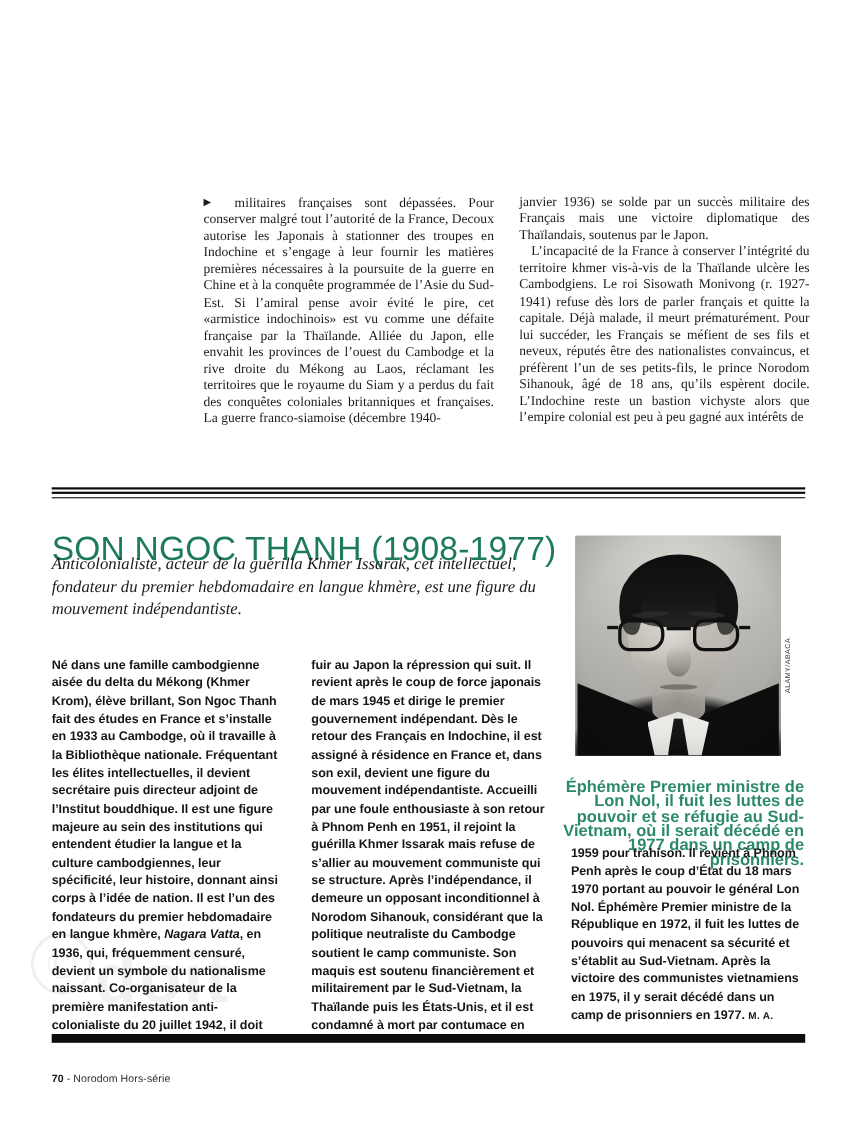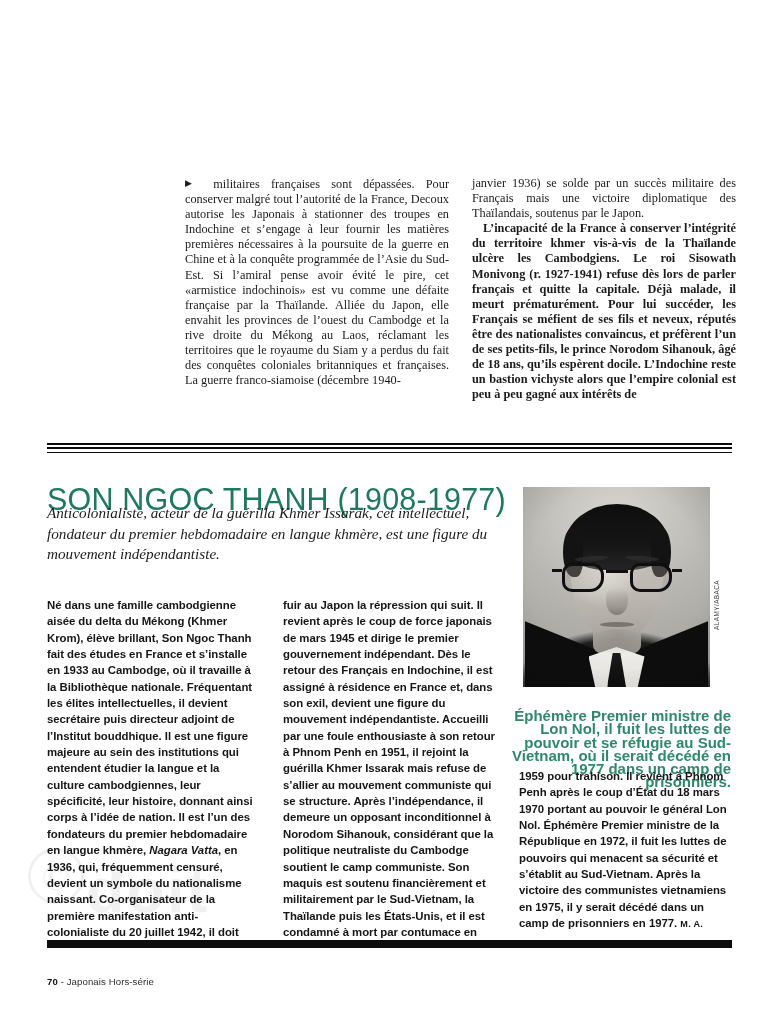--- a/index.html
+++ b/index.html
@@ -36,21 +36,21 @@
     width: 264px;
     font-family: "Liberation Serif", serif;
     font-size: 12.3px;
     line-height: 15.1px;
     color: #1b1b1b;
     text-align: justify;
     text-justify: inter-word;
     hyphens: manual;
   }
   .top-col p { margin: 0; }
-  .top-col p.indent { text-indent: 11px; font-weight: bold; }
+  .top-col p.indent { text-indent: 11px; }
   .arrow-marker {
     font-size: 9px;
     vertical-align: 2px;
     letter-spacing: 2px;
   }
 
   
   .rules {
     position: absolute;
     left: 47px;
@@ -453,15 +453,15 @@
       <p><span>1959 pour trahison. Il revient à Phnom Penh après le coup d’État du 18 mars 1970 portant au pouvoir le général Lon Nol. Éphémère Premier ministre de la République en 1972, il fuit les luttes de pouvoirs qui menacent sa sécurité et s’établit au Sud-Vietnam. Après la victoire des communistes vietnamiens en 1975, il y serait décédé dans un camp de prisonniers en 1977. </span><span class="byline">M. A.</span></p>
     </div>
   </div>
 
   <div class="watermark">
     <div class="wm-c">©</div>
     <div class="wm-text">doit</div>
   </div>
 
   <div class="footer-bar"></div>
-  <div class="folio"><b>70</b><span> - </span><span>Japonais Hors-série</span></div>
+  <div class="folio"><b>70</b><span> - </span><span>Norodom Hors-série</span></div>
 
 </div>
 
 </body></html>

